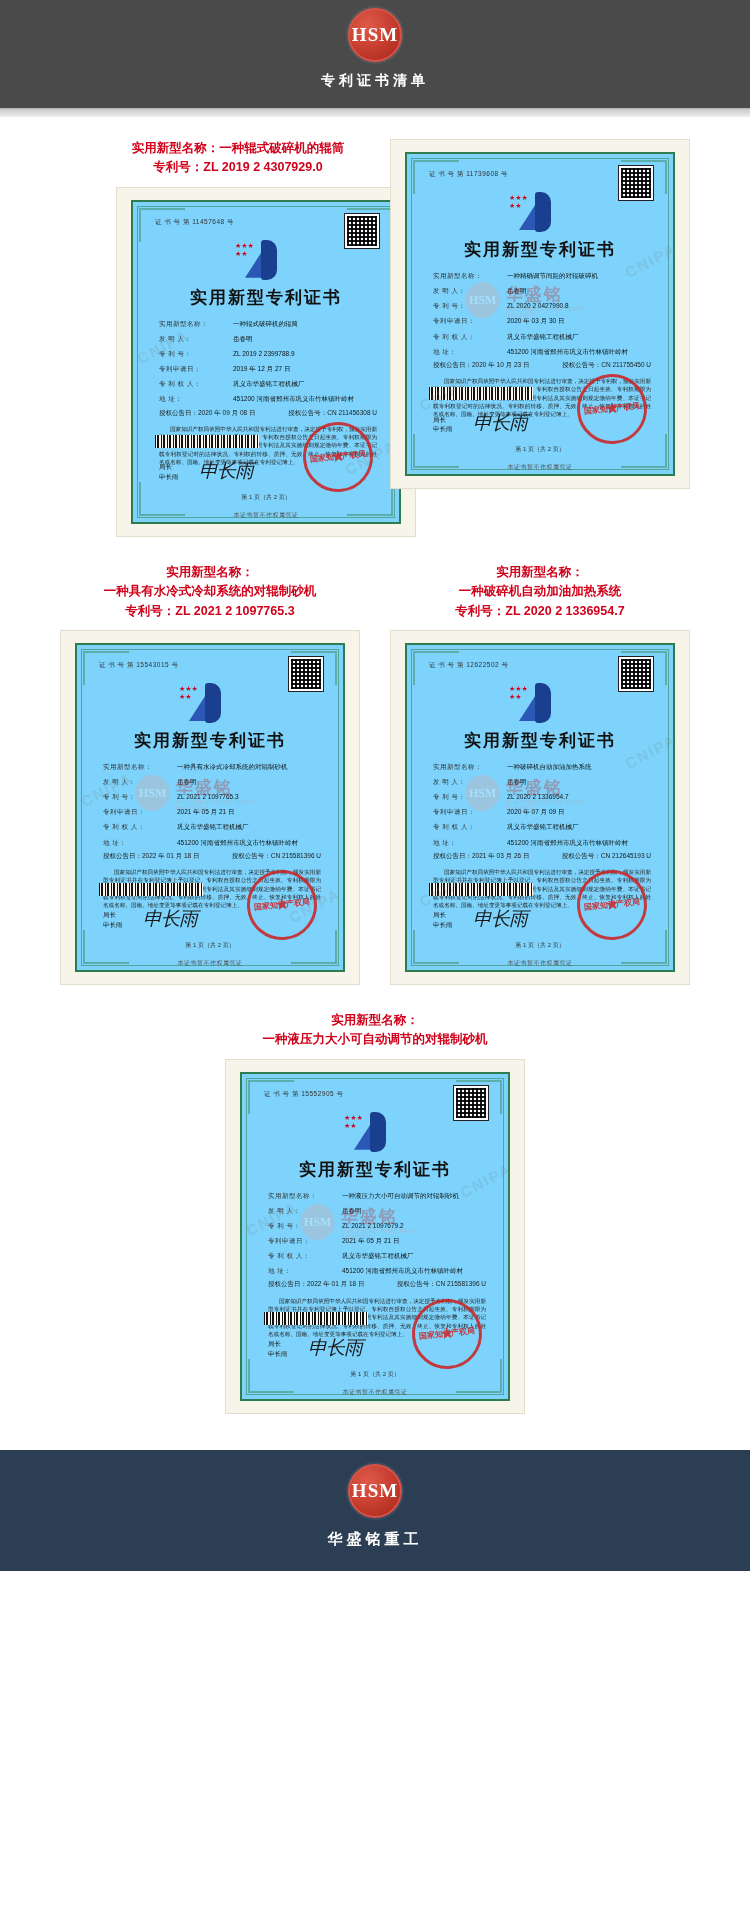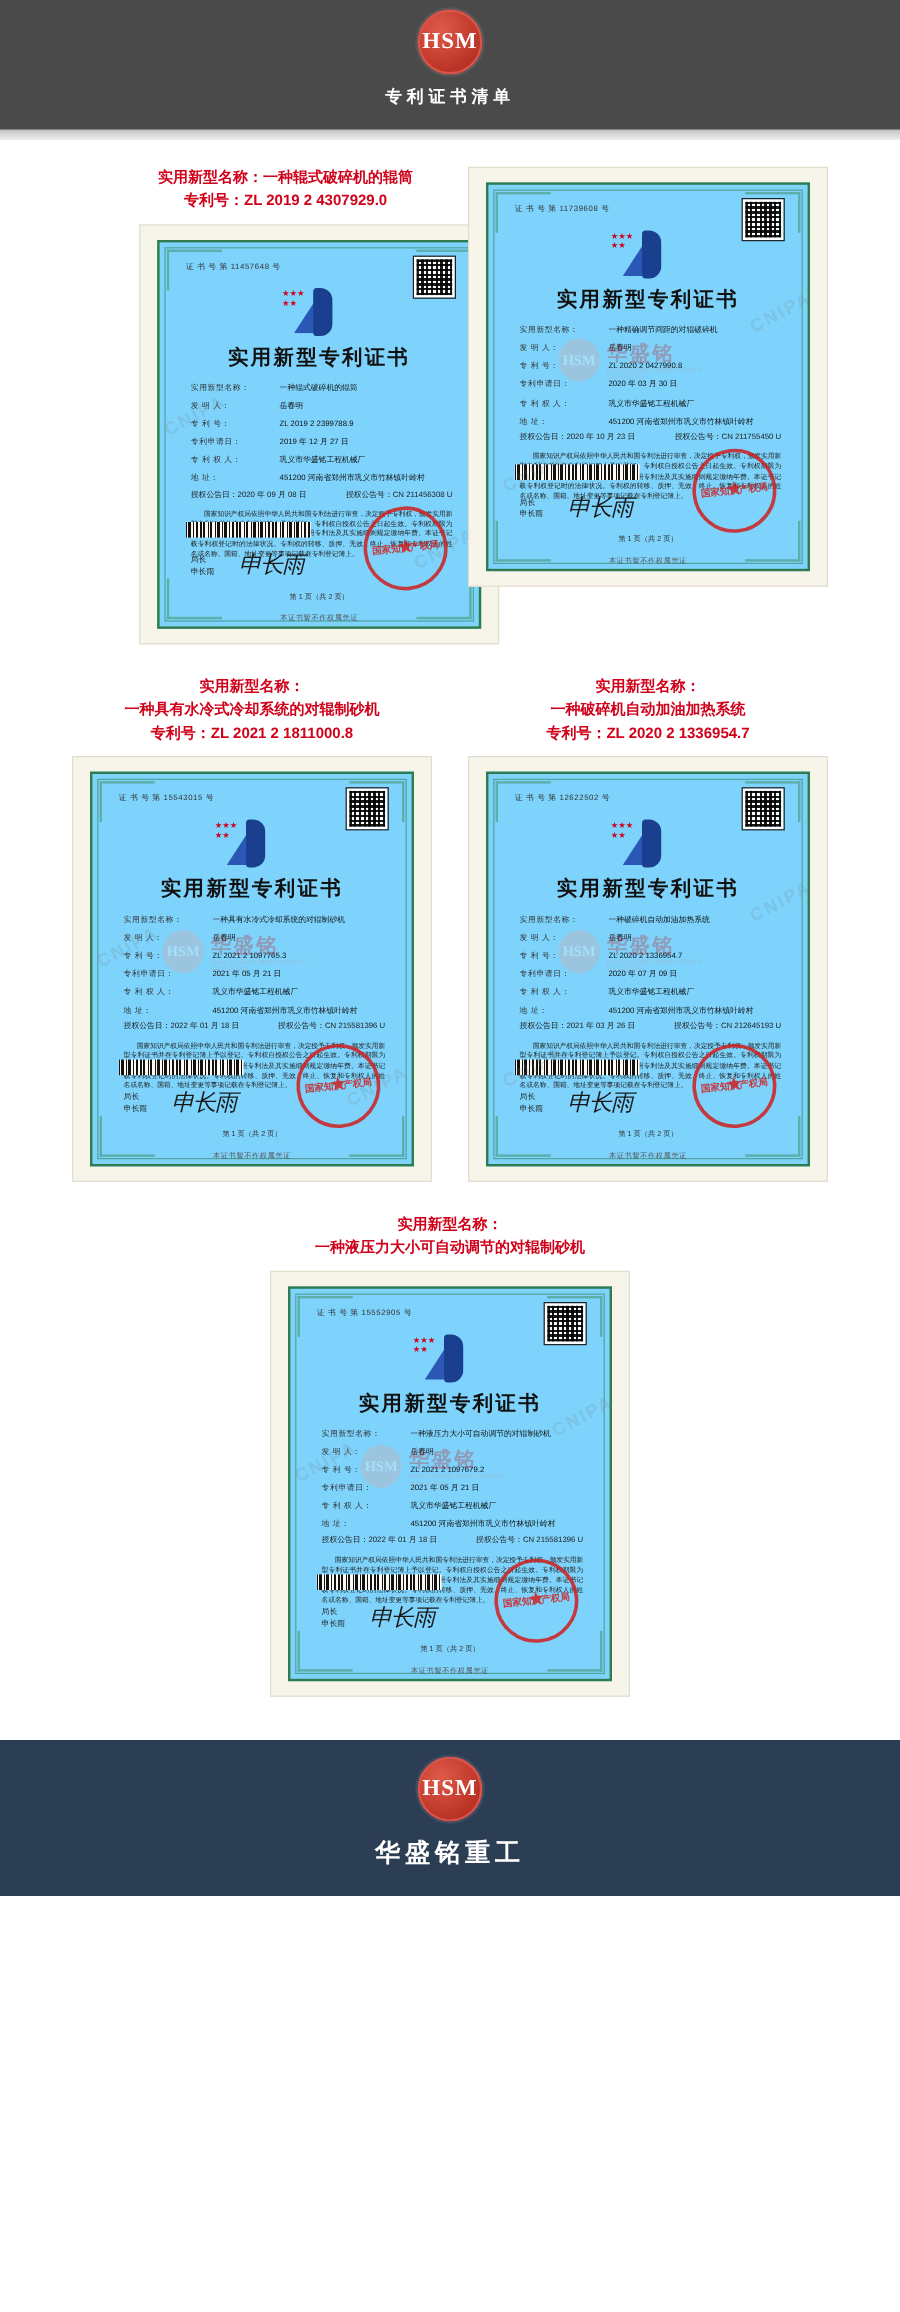--- a/index.html
+++ b/index.html
@@ -281,21 +281,21 @@
   
   .footer {
     width: 750px;
     background: #2c3e54;
     padding: 14px 0 22px;
     text-align: center;
   }
   .footer .logo-badge { margin-bottom: 12px; }
   .footer-title {
     color: #ffffff;
-    font-size: 21px;
+    font-size: 15px;
     font-weight: bold;
     letter-spacing: 4px;
   }
 </style>
 </head>
 <body>
 
 <div class="header">
   <div class="logo-badge">
     <span>HSM</span>
@@ -459,21 +459,21 @@
       </div>
     </div>
   </div>
 
   <div class="row">
 
     <div class="cert-block wide">
       <div class="cert-caption">
         <span class="ln">实用新型名称：</span>
         <span class="ln">一种具有水冷式冷却系统的对辊制砂机</span>
-        <span class="ln">专利号：ZL 2021 2 1811000.8</span>
+        <span class="ln">专利号：ZL 2021 2 1097765.3</span>
       </div>
       <div class="cert-paper">
         <div class="cert-inner">
           <div class="corner tl"></div>
           <div class="corner tr"></div>
           <div class="corner bl"></div>
           <div class="corner br"></div>
 
           <div class="cert-no">证 书 号 第 15543015 号</div>
           <div class="qr"></div>

